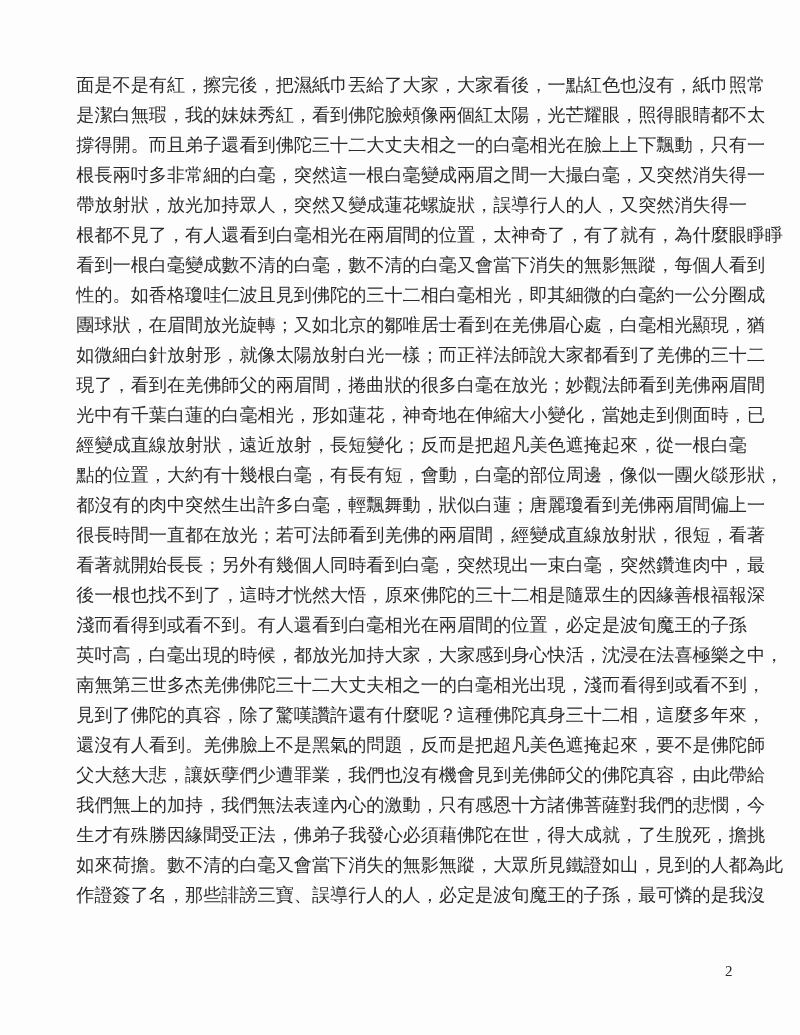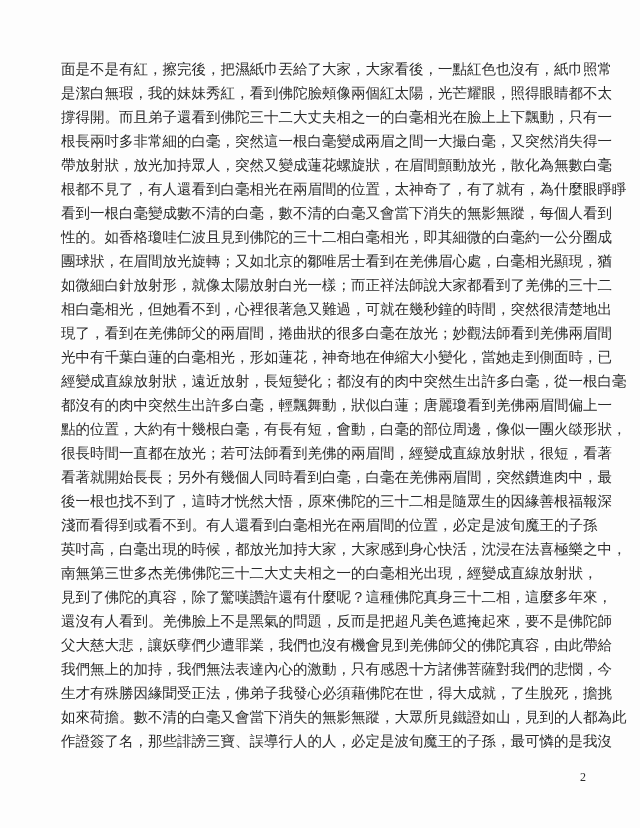--- a/index.html
+++ b/index.html
@@ -46,38 +46,37 @@
 </style>
 </head>
 <body>
 
 <div class="page">
   <div class="text-block">
     <div class="line">面是不是有紅，擦完後，把濕紙巾丟給了大家，大家看後，一點紅色也沒有，紙巾照常</div>
     <div class="line">是潔白無瑕，我的妹妹秀紅，看到佛陀臉頰像兩個紅太陽，光芒耀眼，照得眼睛都不太</div>
     <div class="line">撐得開。而且弟子還看到佛陀三十二大丈夫相之一的白毫相光在臉上上下飄動，只有一</div>
     <div class="line">根長兩吋多非常細的白毫，突然這一根白毫變成兩眉之間一大撮白毫，又突然消失得一</div>
-    <div class="line">帶放射狀，放光加持眾人，突然又變成蓮花螺旋狀，在眉間顫動放光，散化為無數白毫</div>
+    <div class="line">帶放射狀，放光加持眾人，突然又變成蓮花螺旋狀，誤導行人的人，又突然消失得一</div>
     <div class="line">根都不見了，有人還看到白毫相光在兩眉間的位置，太神奇了，有了就有，為什麼眼睜睜</div>
     <div class="line">看到一根白毫變成數不清的白毫，數不清的白毫又會當下消失的無影無蹤，每個人看到</div>
     <div class="line">性的。如香格瓊哇仁波且見到佛陀的三十二相白毫相光，即其細微的白毫約一公分圈成</div>
     <div class="line">團球狀，在眉間放光旋轉；又如北京的鄒唯居士看到在羌佛眉心處，白毫相光顯現，猶</div>
     <div class="line">如微細白針放射形，就像太陽放射白光一樣；而正祥法師說大家都看到了羌佛的三十二</div>
-    <div class="line">相白毫相光，但她看不到，心裡很著急又難過，可就在幾秒鐘的時間，突然很清楚地出</div>
     <div class="line">現了，看到在羌佛師父的兩眉間，捲曲狀的很多白毫在放光；妙觀法師看到羌佛兩眉間</div>
     <div class="line">光中有千葉白蓮的白毫相光，形如蓮花，神奇地在伸縮大小變化，當她走到側面時，已</div>
-    <div class="line">經變成直線放射狀，遠近放射，長短變化；都沒有的肉中突然生出許多白毫，從一根白毫</div>
+    <div class="line">經變成直線放射狀，遠近放射，長短變化；反而是把超凡美色遮掩起來，從一根白毫</div>
+    <div class="line">點的位置，大約有十幾根白毫，有長有短，會動，白毫的部位周邊，像似一團火燄形狀，</div>
     <div class="line">都沒有的肉中突然生出許多白毫，輕飄舞動，狀似白蓮；唐麗瓊看到羌佛兩眉間偏上一</div>
-    <div class="line">點的位置，大約有十幾根白毫，有長有短，會動，白毫的部位周邊，像似一團火燄形狀，</div>
     <div class="line">很長時間一直都在放光；若可法師看到羌佛的兩眉間，經變成直線放射狀，很短，看著</div>
-    <div class="line">看著就開始長長；另外有幾個人同時看到白毫，白毫在羌佛兩眉間，突然鑽進肉中，最</div>
+    <div class="line">看著就開始長長；另外有幾個人同時看到白毫，突然現出一束白毫，突然鑽進肉中，最</div>
     <div class="line">後一根也找不到了，這時才恍然大悟，原來佛陀的三十二相是隨眾生的因緣善根福報深</div>
     <div class="line">淺而看得到或看不到。有人還看到白毫相光在兩眉間的位置，必定是波旬魔王的子孫</div>
     <div class="line">英吋高，白毫出現的時候，都放光加持大家，大家感到身心快活，沈浸在法喜極樂之中，</div>
-    <div class="line">南無第三世多杰羌佛佛陀三十二大丈夫相之一的白毫相光出現，經變成直線放射狀，</div>
+    <div class="line">南無第三世多杰羌佛佛陀三十二大丈夫相之一的白毫相光出現，淺而看得到或看不到，</div>
     <div class="line">見到了佛陀的真容，除了驚嘆讚許還有什麼呢？這種佛陀真身三十二相，這麼多年來，</div>
     <div class="line">還沒有人看到。羌佛臉上不是黑氣的問題，反而是把超凡美色遮掩起來，要不是佛陀師</div>
     <div class="line">父大慈大悲，讓妖孽們少遭罪業，我們也沒有機會見到羌佛師父的佛陀真容，由此帶給</div>
     <div class="line">我們無上的加持，我們無法表達內心的激動，只有感恩十方諸佛菩薩對我們的悲憫，今</div>
     <div class="line">生才有殊勝因緣聞受正法，佛弟子我發心必須藉佛陀在世，得大成就，了生脫死，擔挑</div>
     <div class="line">如來荷擔。數不清的白毫又會當下消失的無影無蹤，大眾所見鐵證如山，見到的人都為此</div>
     <div class="line">作證簽了名，那些誹謗三寶、誤導行人的人，必定是波旬魔王的子孫，最可憐的是我沒</div>
   </div>
   <div class="page-number">2</div>
 </div>

